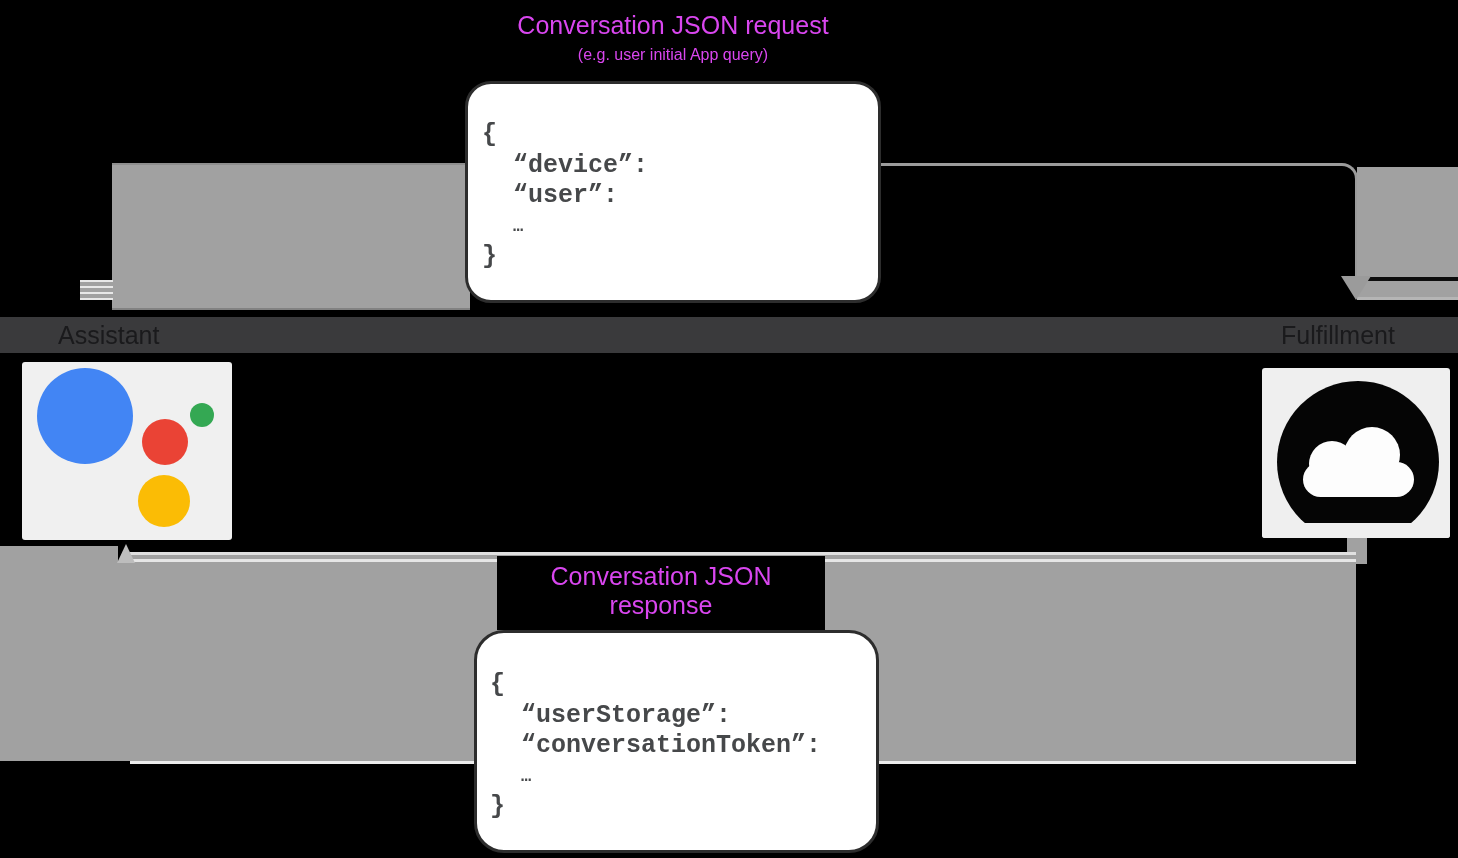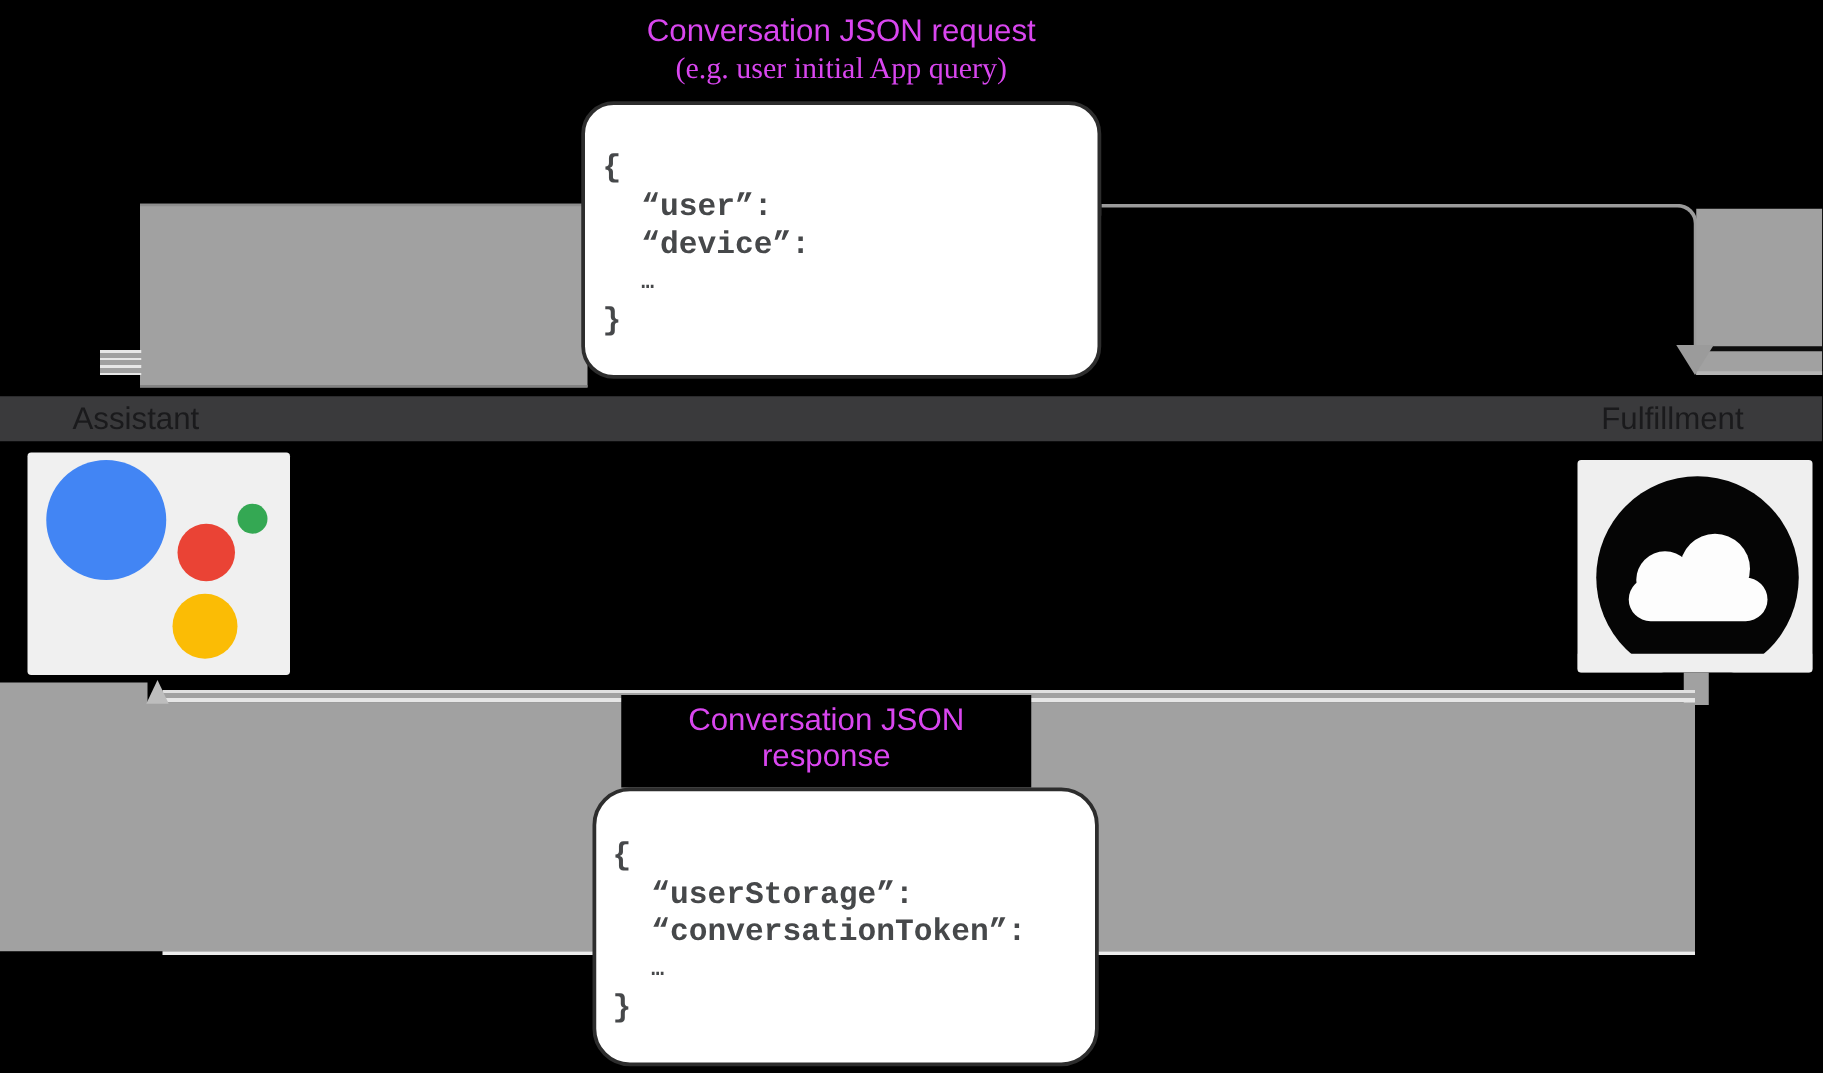--- a/index.html
+++ b/index.html
@@ -4,21 +4,21 @@
 <style>
   html,body{margin:0;padding:0;background:#000;}
   #canvas{
     position:relative;width:1458px;height:858px;background:#000;
     overflow:hidden;font-family:"Liberation Sans",sans-serif;
   }
   .abs{position:absolute;}
 
   
   .flow-label{color:#d946ef;text-align:center;font-size:25px;line-height:30px;}
-  .flow-label .sub{font-size:24px;font-family:Liberation Serif, serif;}
+  .flow-label .sub{font-size:16px;}
   #req-left{left:112px;top:163px;width:358px;height:143px;background:#a1a1a1;
     border-top:2px solid #8e8e8e;border-bottom:2px solid #828282;}
   #req-sliver{left:80px;top:280px;width:33px;height:20px;
     background:repeating-linear-gradient(180deg,#e8e8e8 0 2px,#a1a1a1 2px 6px);}
   #req-outline{left:881px;top:163px;width:474px;height:114px;
     border-top:3px solid #9b9b9b;border-right:3px solid #9b9b9b;
     border-top-right-radius:16px;}
   #req-head{left:1341px;top:276px;width:0;height:0;
     border-left:15px solid transparent;border-right:15px solid transparent;
     border-top:24px solid #9b9b9b;}
@@ -92,22 +92,22 @@
   <div class="abs" id="req-sliver"></div>
   <div class="abs" id="req-outline"></div>
   <div class="abs" id="req-right">
     <div class="innerline"></div>
     <div class="bottomedge"></div>
   </div>
   <div class="abs" id="req-head"></div>
 
   <div class="abs json-card" id="req-card">
     <div class="ln">{</div>
+    <div class="ln indent">“device”:</div>
     <div class="ln indent">“user”:</div>
-    <div class="ln indent">“device”:</div>
     <div class="ln indent dots">…</div>
     <div class="ln">}</div>
   </div>
 
   <div class="abs" id="band">
     <div class="band-label" id="band-assistant">Assistant</div>
     <div class="band-label" id="band-fulfillment">Fulfillment</div>
   </div>
 
   <div class="abs" id="assistant-box">

